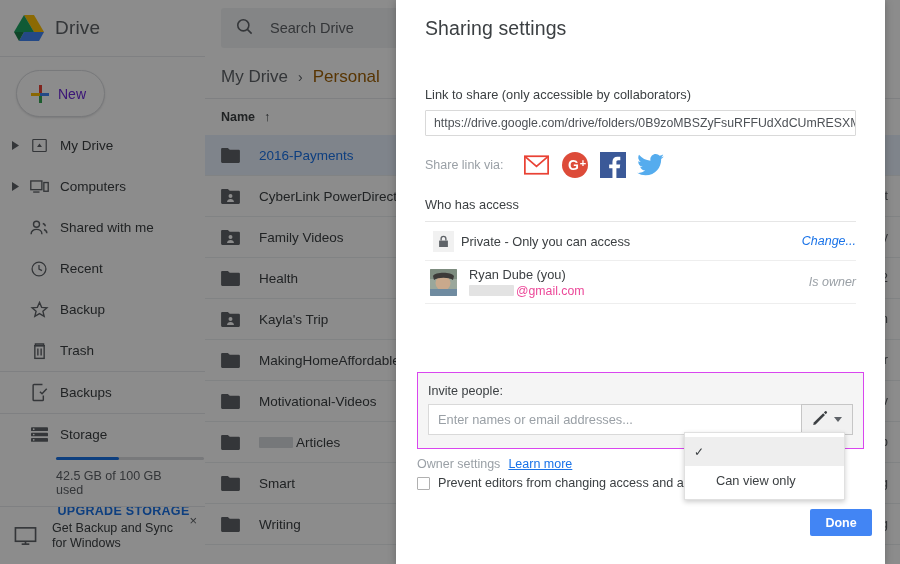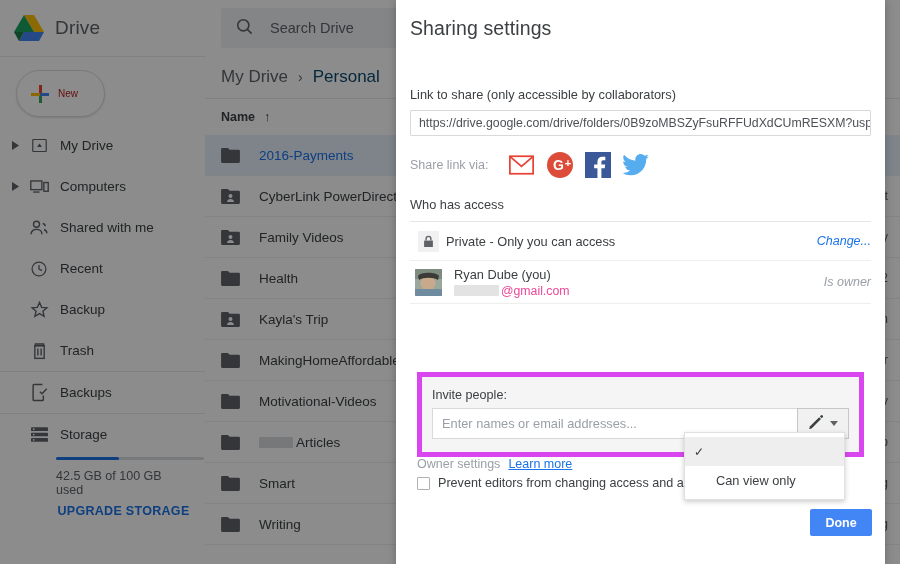--- a/index.html
+++ b/index.html
@@ -20,21 +20,21 @@
   .drive-logo { width:30px; height:26px; position:relative; }
   .logo-svg { display:block; }
   .brand-name { font-size:19px; color:#5f6368; letter-spacing:.2px; }
   .sb-divider { height:1px; background:#e8eaed; }
 
   .new-btn {
     margin:13px 0 8px 16px; width:89px; height:47px; border-radius:24px;
     border:1px solid #dadce0; background:#fff; display:flex; align-items:center;
     gap:9px; padding-left:14px; box-shadow:0 1px 2px rgba(60,64,67,.16);
   }
-  .new-label { font-size:10px; color:#b91c1c; }
+  .new-label { font-size:14px; color:#6d28d9; }
   .plus { width:18px; height:18px; position:relative; flex:0 0 18px; }
   .plus i { position:absolute; display:block; }
   .plus .v1 { left:8px; top:0; width:3px; height:9px; background:#ea4335; }
   .plus .v2 { left:8px; top:9px; width:3px; height:9px; background:#34a853; }
   .plus .h1 { left:0; top:8px; width:9px; height:3px; background:#fbbc04; }
   .plus .h2 { left:9px; top:8px; width:9px; height:3px; background:#4285f4; }
 
   .nav-item { height:41px; display:flex; align-items:center; font-size:13.5px; color:#3c4043; position:relative; padding-left:8px; }
   .nav-caret { width:14px; flex:0 0 14px; display:flex; align-items:center; justify-content:center; }
   .nav-caret svg { display:block; }
@@ -59,40 +59,40 @@
   
   .main { flex:1; height:564px; display:flex; flex-direction:column; background:#fff; min-width:0; }
   .topbar { height:56px; display:flex; align-items:center; padding:0 16px; }
   .searchbox {
     height:40px; width:560px; background:#f1f3f4; border-radius:3px; display:flex;
     align-items:center; padding-left:14px; gap:16px;
   }
   .search-ph { font-size:14.5px; color:#5f6368; }
   .bread { height:42px; display:flex; align-items:center; padding-left:16px; gap:10px; font-size:17px; color:#5f6368; }
   .bread .sep { font-size:14px; color:#5f6368; }
-  .bread .crumb.last { color:#0c4a6e; }
+  .bread .crumb.last { color:#a16207; }
   .list-head { height:37px; border-top:1px solid #e8eaed; display:flex; align-items:center; padding-left:16px; gap:9px; font-size:12.5px; color:#3c4043; font-weight:bold; }
   .rows { flex:1; overflow:hidden; }
   .frow { height:41px; display:flex; align-items:center; border-bottom:1px solid #eceff1; padding-left:16px; font-size:13.5px; color:#3c4043; }
   .frow.selected { background:#e8f0fe; }
   .frow.selected .fname { color:#1a73e8; }
   .ficon { width:34px; flex:0 0 34px; display:flex; align-items:center; color:#5f6368; }
   .fname { padding-left:4px; white-space:nowrap; }
   .frow .ftrail { margin-left:auto; padding-right:12px; font-size:12.5px; color:#5f6368; white-space:nowrap; }
   .redact { display:inline-block; width:34px; height:11px; background:#d8dade; border-radius:1px; vertical-align:-1px; }
 
   
   .dim { position:absolute; left:0; top:0; width:396px; height:564px; background:rgba(0,0,0,.45); }
   .dim-right { position:absolute; left:885px; top:0; width:15px; height:564px; background:rgba(0,0,0,.45); }
 
   
   .dialog {
     position:absolute; left:396px; top:0; width:489px; height:564px;
     background:#fff; box-shadow:0 1px 8px rgba(0,0,0,.25);
-    padding:0 14px; overflow:visible;
+    padding:0 29px; overflow:visible;
   }
   .dlg-title { font-size:19.5px; color:#3c4043; padding-top:17px; padding-bottom:0; letter-spacing:.1px;}
   .dlg-label { font-size:12.8px; color:#3c4043; }
   .link-label { margin-top:47px; }
   .link-input {
     margin-top:8px; height:26px; width:100%; border:1px solid #d9d9d9; border-radius:1px;
     display:flex; align-items:center; padding:0 8px; font-size:12.3px; color:#4d5156;
     white-space:nowrap; overflow:hidden;
   }
   .share-via { margin-top:15px; display:flex; align-items:center; gap:0; }
@@ -108,21 +108,21 @@
   .acc-right { margin-left:auto; font-size:12.5px;font-style:italic; }
   .change-link { color:#1a73e8; }
   .is-owner { color:#9aa0a6; }
   .person-row { height:43px; display:flex; align-items:center; border-bottom:1px solid #eee; }
   .avatar { width:27px; height:27px; flex:0 0 27px; margin-left:5px; border-radius:1px; overflow:hidden; }
   .person-text { padding-left:12px; line-height:15px; }
   .p-name { font-size:12.8px; color:#3c4043; }
   .p-mail { font-size:12.3px; color:#ec4899; }
   .mail-redact { display:inline-block; width:45px; height:11px; background:#e3e3e3; border-radius:1px; vertical-align:-1px; margin-right:2px;}
 
-  .invite-box { position:absolute; left:21px; top:372px; width:447px; background:#f5f5f5; border:5px solid #d946ef; padding:11px 10px 13px 10px; }
+  .invite-box { position:absolute; left:21px; top:372px; width:447px; background:#f5f5f5; border:1px solid #d946ef; padding:11px 10px 13px 10px; }
   .invite-label { font-size:12.6px; color:#3c4043; margin-bottom:6px; }
   .invite-row { display:flex; align-items:stretch; }
   .invite-input {
     flex:1; height:31px; background:#fff; border:1px solid #d9d9d9; border-right:none;
     display:flex; align-items:center; padding-left:9px; font-size:12.8px; color:#9aa0a6;
   }
   .perm-btn {
     width:52px; height:31px; border:1px solid #c6c6c6; background:#f1f1f1;
     display:flex; align-items:center; justify-content:center; gap:6px;
   }
@@ -289,20 +289,31 @@
       </div>
 
       <div class="storage-wrap">
         <div class="storage-bar">
             <span id="storage-fill" style="width: 42.5%;"></span>
           </div>
         <div class="storage-text">42.5 GB of 100 GB used</div>
         <div class="storage-upgrade">UPGRADE STORAGE</div>
       </div>
 
+      <div class="backup-banner">
+        <span class="backup-icon">
+          <svg width="23" height="20" viewBox="0 0 24 20" fill="none" stroke="#5f6368" stroke-width="1.7">
+            <rect x="1.5" y="1.5" width="21" height="14"></rect>
+              <line x1="8" y1="18.5" x2="16" y2="18.5"></line>
+              <line x1="12" y1="15.5" x2="12" y2="18.5"></line>
+          </svg>
+        </span>
+        <span class="backup-text">Get Backup and Sync for Windows</span>
+        <span class="banner-close">×</span>
+      </div>
     </div>
 
     <div class="main">
       <div class="topbar">
         <div class="searchbox">
           <span>
             <svg width="19" height="19" viewBox="0 0 24 24" fill="none" stroke="#5f6368" stroke-width="2">
               <circle cx="10.5" cy="10.5" r="7"></circle>
                 <line x1="15.6" y1="15.6" x2="21" y2="21"></line>
             </svg>

